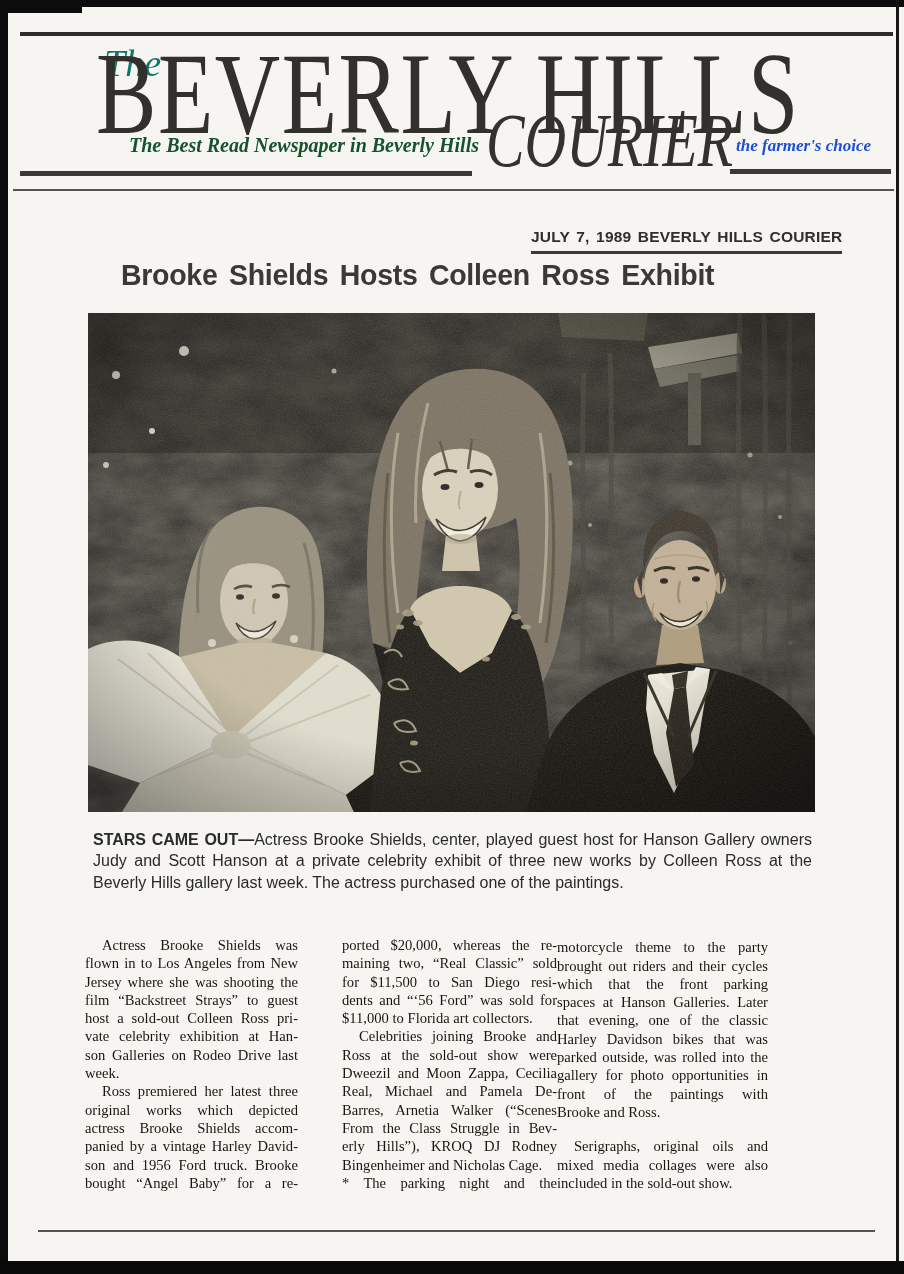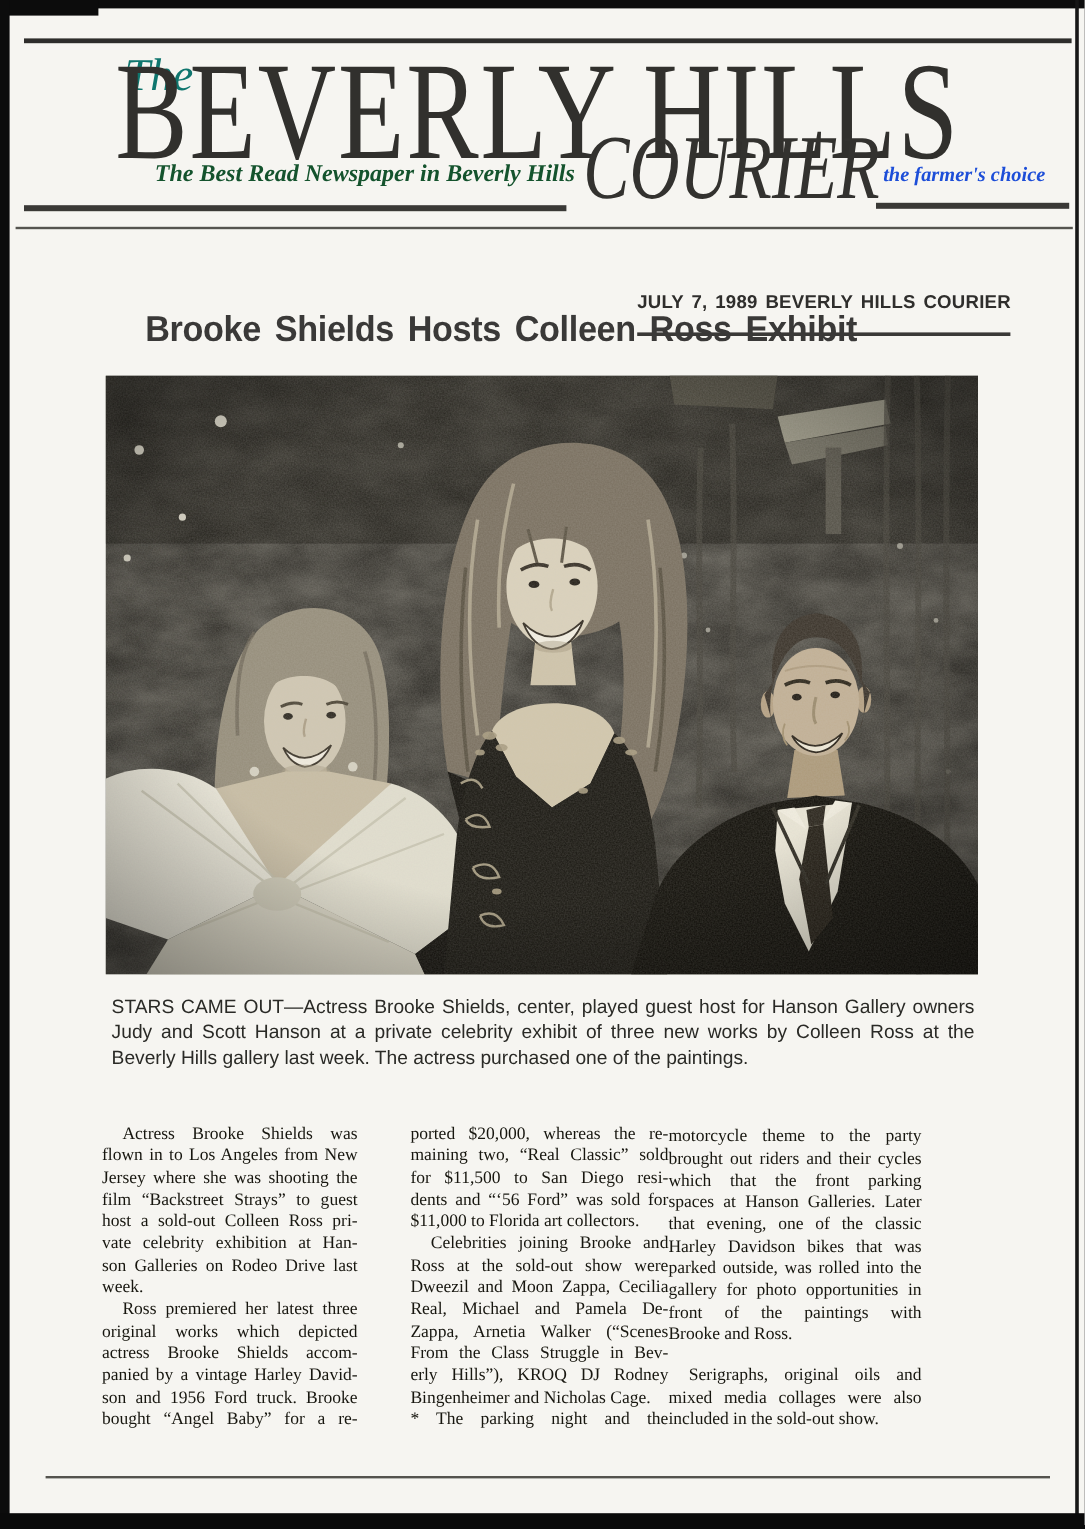--- a/index.html
+++ b/index.html
@@ -43,38 +43,38 @@
     font: italic 700 17px/1.2 "Liberation Serif", serif; color:#1d4ed8;
   }
   .rule-thick-left  { position:absolute; left:20px;  top:171px; width:452px; height:5px; background:#3a3936; }
   .rule-thick-right { position:absolute; left:730px; top:169px; width:161px; height:5px; background:#3a3936; }
   .rule-thin { position:absolute; left:13px; top:189px; width:881px; height:2px; background:#55544f; }
 
   .dateline {
     position:absolute; left:531px; top:228px;
     font: 700 15.5px/1.2 "Liberation Sans", sans-serif;
     color:#2f2e2c; letter-spacing:0.2px; word-spacing:2px;
-    border-bottom:3px solid #3a3937; padding-bottom:14px;margin-top:16px;
+    border-bottom:3px solid #3a3937; padding-bottom:4px;
   }
   .headline {
     position:absolute; left:121px; top:258px;
     font: 700 30px/1.1 "Liberation Sans", sans-serif;
     color:#3a3938; letter-spacing:-0.3px; word-spacing:4px;
     transform: scaleX(0.95); transform-origin:0 0; white-space:nowrap;
   }
 
   .photo { position:absolute; left:88px; top:313px; width:727px; height:499px; }
   .photo svg { display:block; }
 
   .caption {
     position:absolute; left:93px; top:829px; width:719px;
     font: 16px/21.4px "Liberation Sans", sans-serif;
     color:#2a2a26; text-align:justify;
   }
-  .cap-lead { font-weight:400; }
+  .cap-lead { font-weight:700; }
 
   .article {
     position:absolute; left:85px; top:936px;
     display:flex;
     font: 14.6px/18.3px "Liberation Serif", serif;
     color:#17160f;
     align-items:flex-end;
   }
   .acol { overflow:visible; }
   .acol:nth-child(1) { width:213px; }
@@ -279,21 +279,21 @@
     <div class="acol">
         <div class="ln">ported $20,000, whereas the re-</div>
         <div class="ln">maining two, “Real Classic” sold</div>
         <div class="ln">for $11,500 to San Diego resi-</div>
         <div class="ln">dents and “‘56 Ford” was sold for</div>
         <div class="ln flush">$11,000 to Florida art collectors.</div>
         <div class="ln ind">Celebrities joining Brooke and</div>
         <div class="ln">Ross at the sold-out show were</div>
         <div class="ln">Dweezil and Moon Zappa, Cecilia</div>
         <div class="ln">Real, Michael and Pamela De-</div>
-        <div class="ln">Zappa, Arnetia Walker (“Scenes</div>
+        <div class="ln">Barres, Arnetia Walker (“Scenes</div>
         <div class="ln">From the Class Struggle in Bev-</div>
         <div class="ln">erly Hills”), KROQ DJ Rodney</div>
         <div class="ln flush">Bingenheimer and Nicholas Cage.</div>
         <div class="ln">* The parking night and the</div>
       </div>
     <div class="acol">
         <div class="ln">motorcycle theme to the party</div>
         <div class="ln">brought out riders and their cycles</div>
         <div class="ln">which that the front parking</div>
         <div class="ln">spaces at Hanson Galleries. Later</div>

